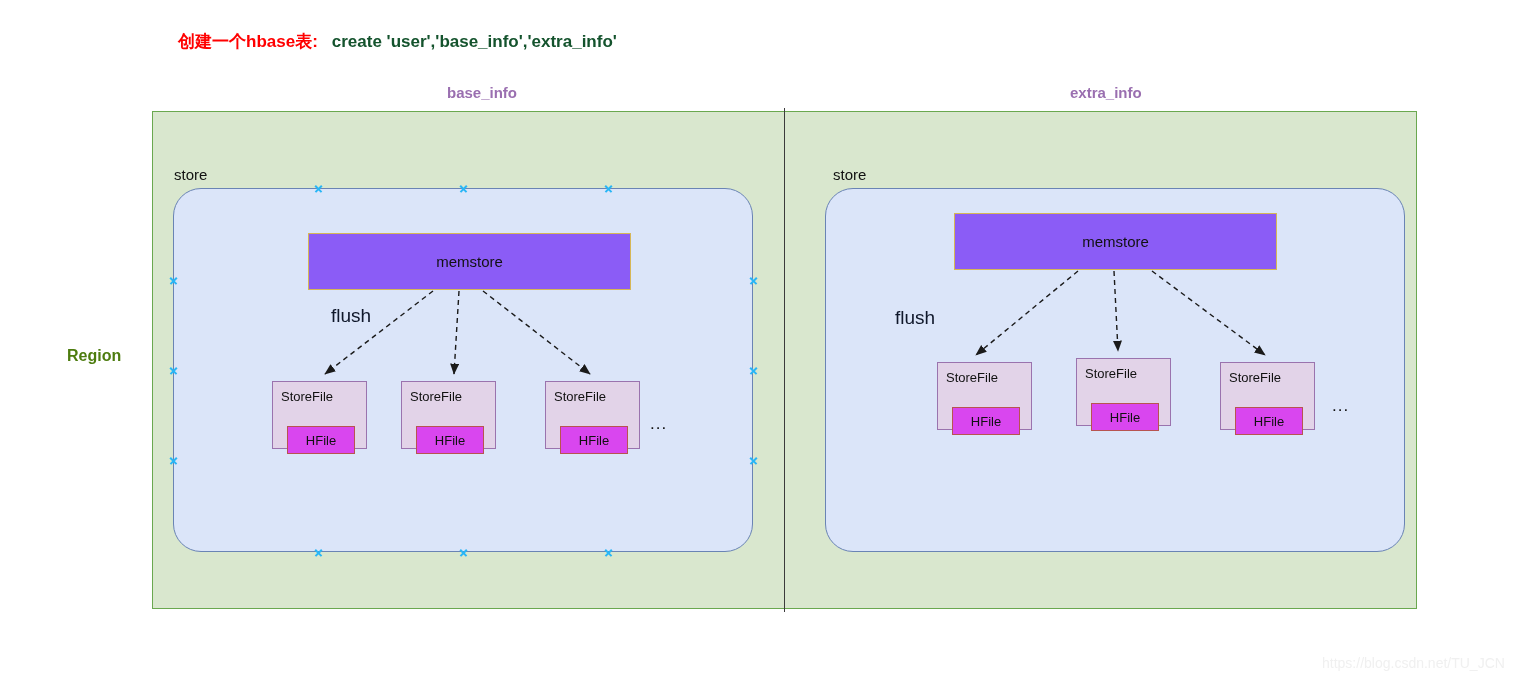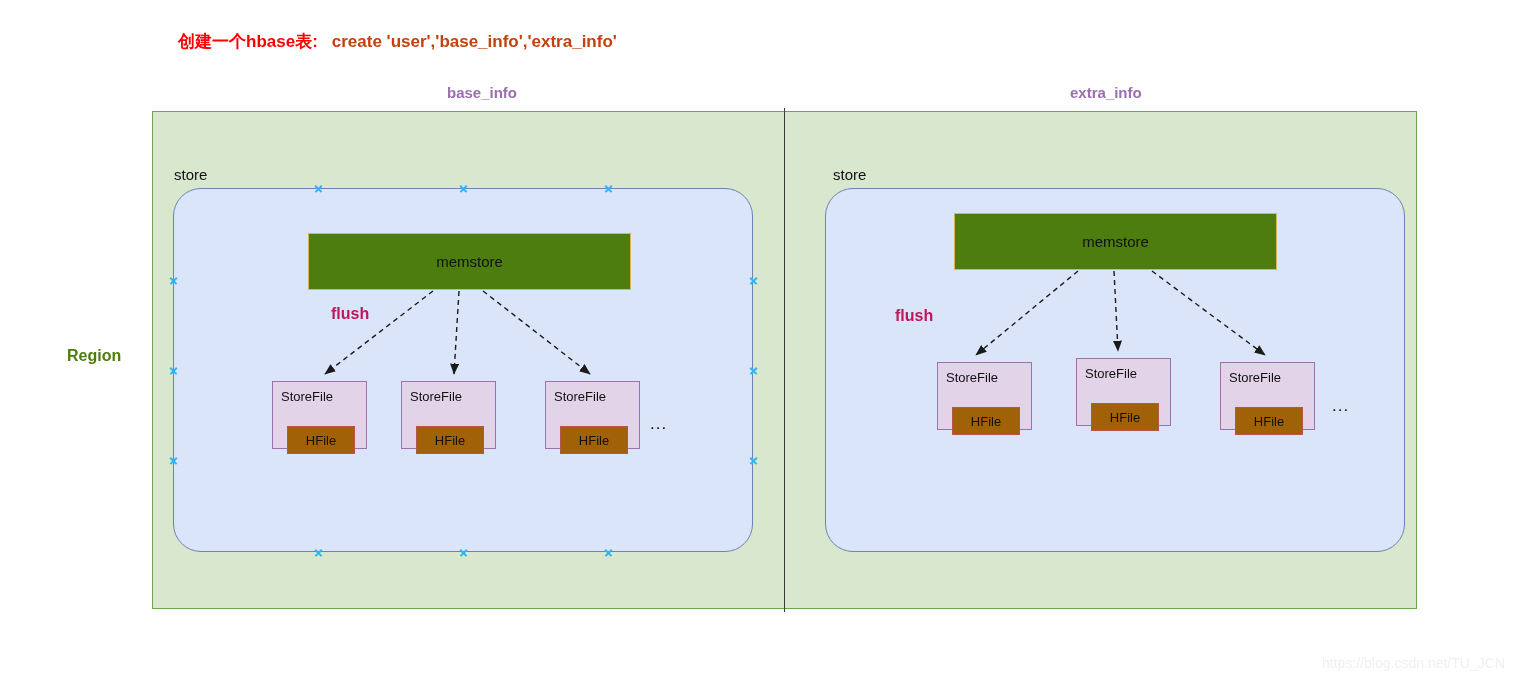--- a/index.html
+++ b/index.html
@@ -12,21 +12,21 @@
   }
   .stage{position:absolute;left:0;top:0;width:1540px;height:687px;}
 
   
   .title-line{
     position:absolute;left:178px;top:30px;
     font-size:17px;font-weight:bold;white-space:nowrap;
     letter-spacing:0px;
   }
   .title-zh{color:#ff0000;margin-top:6px;}
-  .title-cmd{color:#c2410c;margin-left:14px;}
+  .title-cmd{color:#14532d;margin-left:14px;}
 
   
   .cf-label{
     position:absolute;top:84px;
     font-size:15px;font-weight:bold;color:#9a6fb0;
     white-space:nowrap;
     text-align:right;
   }
   #cf-base{left:447px;}
   #cf-extra{left:1070px;}
@@ -76,53 +76,53 @@
   .handle:before,.handle:after{
     content:"";position:absolute;left:0;top:4px;
     width:9px;height:1.6px;background:#29b6f6;
   }
   .handle:before{transform:rotate(45deg);}
   .handle:after{transform:rotate(-45deg);}
 
   
   .memstore{
     position:absolute;
-    background:#4d7c0f;
+    background:#8b5cf6;
     border:1px solid #d6b656;
     box-sizing:border-box;
     display:flex;align-items:center;justify-content:center;
     font-size:15px;color:#111111;
   }
   #memstore-left{left:308px;top:233px;width:323px;height:57px;}
   #memstore-right{left:954px;top:213px;width:323px;height:57px;}
 
   
   .flush-label{
-    position:absolute;font-size:16px;color:#be185d;white-space:nowrap;font-weight:bold;
+    position:absolute;font-size:19px;color:#0f172a;white-space:nowrap;
   }
   #flush-left{left:331px;top:305px;}
   #flush-right{left:895px;top:307px;}
 
   
   .storefile{
     position:absolute;
     background:#e2d3e8;
     border:1px solid #9a73ae;
     border-radius:0;
     box-sizing:border-box;
     width:95px;height:68px;
   }
   .storefile-label{
     position:absolute;left:8px;top:7px;
     font-size:13px;color:#111111;white-space:nowrap;
   }
   .hfile{
     position:absolute;left:14px;top:44px;
     width:68px;height:28px;
-    background:#a16207;
+    background:#d946ef;
     border:1px solid #b85450;
     box-sizing:border-box;
     display:flex;align-items:center;justify-content:center;
     font-size:13px;color:#111111;
   }
 
   #sf-l1{left:272px;top:381px;}
   #sf-l2{left:401px;top:381px;}
   #sf-l3{left:545px;top:381px;}
 

